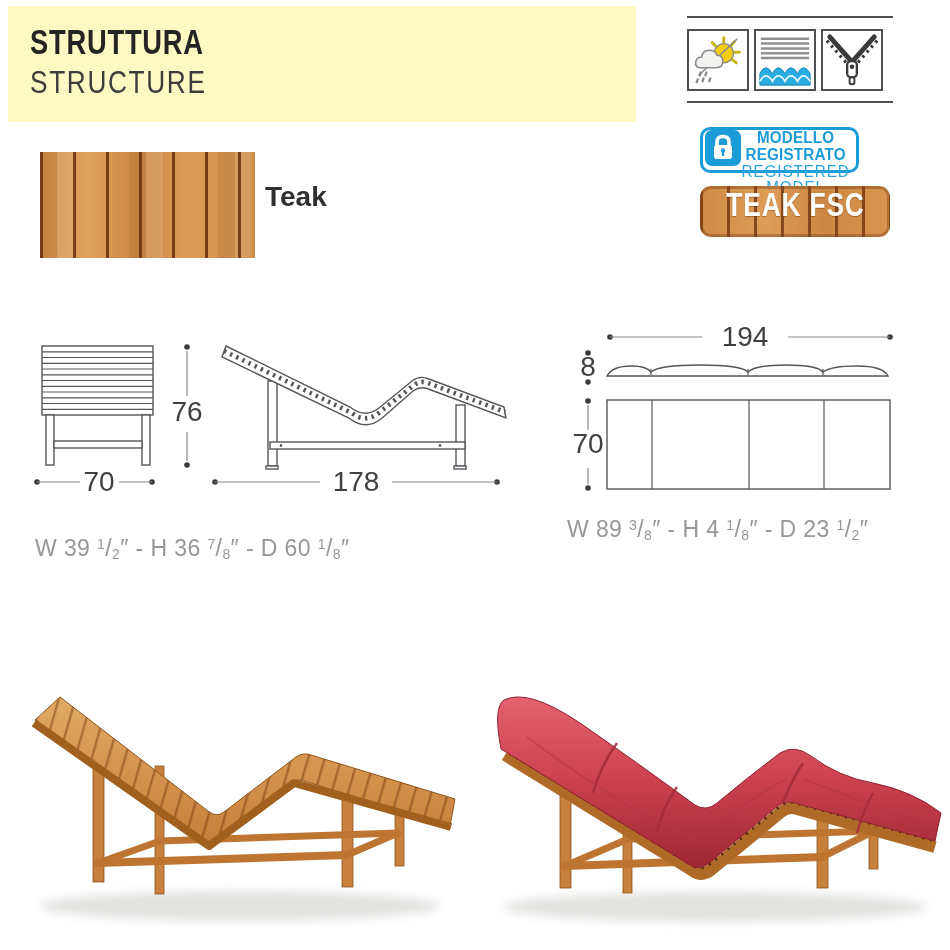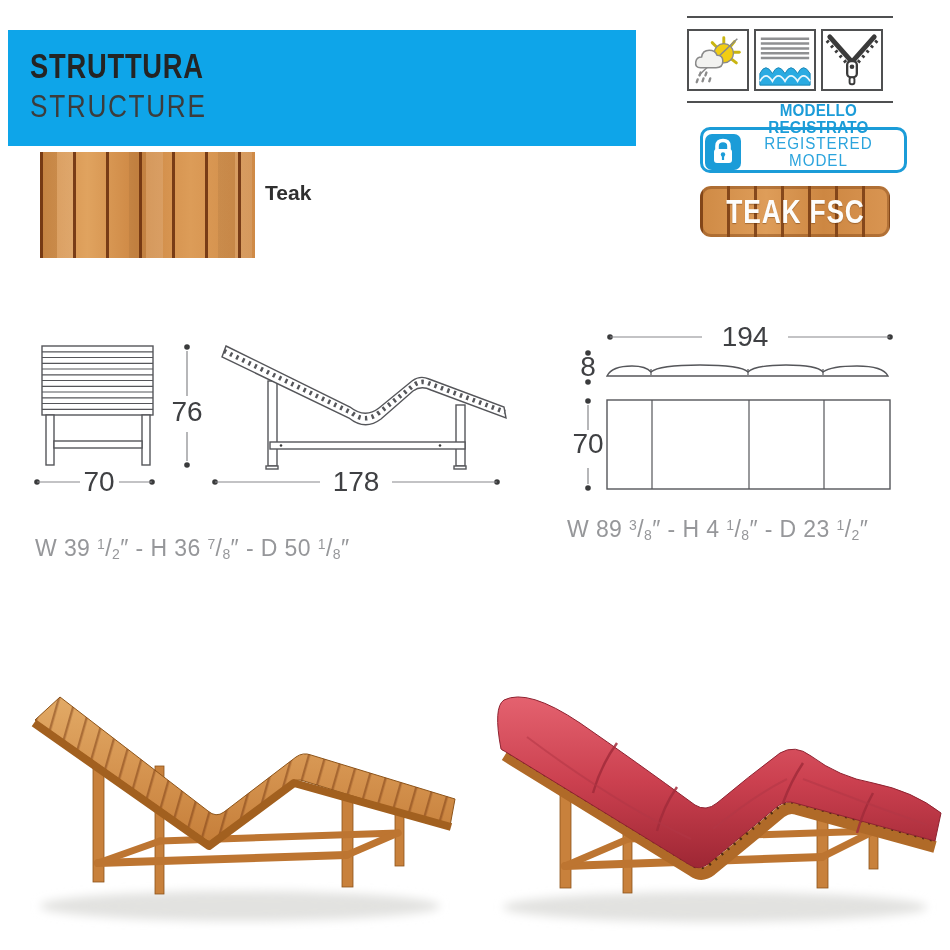--- a/index.html
+++ b/index.html
@@ -1,53 +1,53 @@
 <!DOCTYPE html>
 <html><head>
 <meta charset="utf-8">
 <style>
   html,body{margin:0;padding:0;background:#fff;}
   .page{position:relative;width:950px;height:950px;background:#ffffff;overflow:hidden;
         font-family:"Liberation Sans",sans-serif;color:#2e2e2e;}
   
-  .header-block{position:absolute;left:8px;top:6px;width:628px;height:116px;background:#0ea5e9;margin-top:24px;}
+  .header-block{position:absolute;left:8px;top:6px;width:628px;height:116px;background:#fef9c3;}
   .title{position:absolute;left:22px;top:16px;font-size:35px;font-weight:800;letter-spacing:1px;
          color:#242424;transform:scaleX(.78);transform-origin:0 0;white-space:nowrap;}
   .subtitle{position:absolute;left:22px;top:58px;font-size:32px;font-weight:400;letter-spacing:2px;
          color:#3c3c3c;transform:scaleX(.82);transform-origin:0 0;white-space:nowrap;}
   
   .cert{position:absolute;left:687px;top:16px;width:206px;}
   .cert .rule{height:0;border-top:2px solid #4f5051;}
   .cert .icons{display:flex;gap:5px;margin:11px 0 10px 0;}
   .icon-box{width:62px;height:62px;border:2px solid #4f5051;background:#fff;box-sizing:border-box;}
   .icon-box svg{width:100%;height:100%;}
   
-  .reg-badge{position:absolute;left:700px;top:127px;width:207px;height:46px;border:3px solid #1b9cd8;
-        border-radius:10px;background:#fff;display:flex;align-items:flex-end;box-sizing:border-box;}
+  .reg-badge{position:absolute;left:700px;top:127px;width:159px;height:46px;border:3px solid #1b9cd8;
+        border-radius:10px;background:#fff;display:flex;align-items:flex-start;box-sizing:border-box;}
   .lock-tile{width:36px;height:36px;margin:0 0 0 2px;background:#1b9cd8;border-radius:7px;flex:0 0 auto;
         display:flex;align-items:center;justify-content:center;}
   .reg-text{flex:1;text-align:center;line-height:1.05;transform:scaleX(.95);transform-origin:0 50%;}
   .reg-line1{font-size:16px;font-weight:800;color:#1b9cd8;letter-spacing:.2px;}
   .reg-line2{font-size:16px;font-weight:400;color:#2ba4dd;letter-spacing:1px;}
   
   .teak-badge{position:absolute;left:700px;top:186px;width:190px;height:51px;border-radius:11px;
-        display:flex;align-items:center;justify-content:center;
+        display:flex;align-items:flex-start;justify-content:center;
         background:
          repeating-linear-gradient(90deg, rgba(118,58,18,.85) 0 3px, rgba(0,0,0,0) 3px 27px),
          linear-gradient(90deg,#cf8a45,#de9d59 35%,#cd8742 65%,#d99552);
         box-shadow:inset 0 0 0 3px rgba(130,70,25,.45);}
   .teak-badge span{font-size:33px;font-weight:800;color:#fdfdfb;letter-spacing:1px;
         transform:scaleX(.8);white-space:nowrap;text-shadow:0 1px 1px rgba(100,50,10,.45);}
   
   .swatch{position:absolute;left:40px;top:152px;width:215px;height:106px;
         background:
          repeating-linear-gradient(90deg, rgba(110,50,15,.9) 0 3px, rgba(0,0,0,0) 3px 33px),
          repeating-linear-gradient(90deg, rgba(0,0,0,.06) 0 17px, rgba(255,255,255,.12) 17px 34px, rgba(0,0,0,0) 34px 89px),
          linear-gradient(90deg,#d08a45,#e0a35f 22%,#cd8743 45%,#dc9c58 70%,#cf8a46);}
-  .swatch-label{position:absolute;left:265px;top:181px;font-size:21px;font-weight:700;color:#2f2f2f;text-align:right;}
+  .swatch-label{position:absolute;left:265px;top:181px;font-size:28px;font-weight:700;color:#2f2f2f;text-align:right;}
   
   .drawings{position:absolute;left:0;top:320px;width:950px;height:200px;}
   .drawings text{font-family:"Liberation Sans",sans-serif;font-size:28px;fill:#3f4043;}
   .drawings .outline{stroke:#55565a;stroke-width:1.4;fill:#ffffff;}
   .drawings .thin{stroke:#55565a;stroke-width:1.2;fill:none;}
   .drawings .dim{stroke:#87888b;stroke-width:1.2;fill:none;}
   .drawings .dot{fill:#3a3b3c;}
   
   .dims{position:absolute;font-size:23px;color:#96979a;letter-spacing:.4px;white-space:nowrap;}
   .dims sup{font-size:14px;vertical-align:7px;}
@@ -194,21 +194,21 @@
       <rect class="outline" x="607" y="80" width="283" height="89"></rect>
       <path class="thin" d="M652,80V169 M749,80V169 M824,80V169"></path>
       <circle class="dot" cx="588" cy="81" r="2.8"></circle>
         <circle class="dot" cx="588" cy="168" r="2.8"></circle>
       <path class="dim" d="M588,85V110 M588,148V164"></path>
       <text x="588" y="133" text-anchor="middle">70</text>
     </g>
   </svg>
 
   <div class="dims dims-left">
-    <span>W 39 </span><sup>1</sup><span>/</span><sub>2</sub><span>″ - H 36 </span><sup>7</sup><span>/</span><sub>8</sub><span>″ - D 50 </span><sup>1</sup><span>/</span><sub>8</sub><span>″</span>
+    <span>W 39 </span><sup>1</sup><span>/</span><sub>2</sub><span>″ - H 36 </span><sup>7</sup><span>/</span><sub>8</sub><span>″ - D 60 </span><sup>1</sup><span>/</span><sub>8</sub><span>″</span>
   </div>
   <div class="dims dims-right">
     <span>W 89 </span><sup>3</sup><span>/</span><sub>8</sub><span>″ - H 4 </span><sup>1</sup><span>/</span><sub>8</sub><span>″ - D 23 </span><sup>1</sup><span>/</span><sub>2</sub><span>″</span>
   </div>
 
   <svg class="photo photo-left" viewBox="0 0 455 295">
     <defs>
       <linearGradient id="wg" x1="0" y1="0" x2="0" y2="1">
         <stop offset="0" stop-color="#e2aa66"></stop>
           <stop offset=".55" stop-color="#d4924e"></stop>

